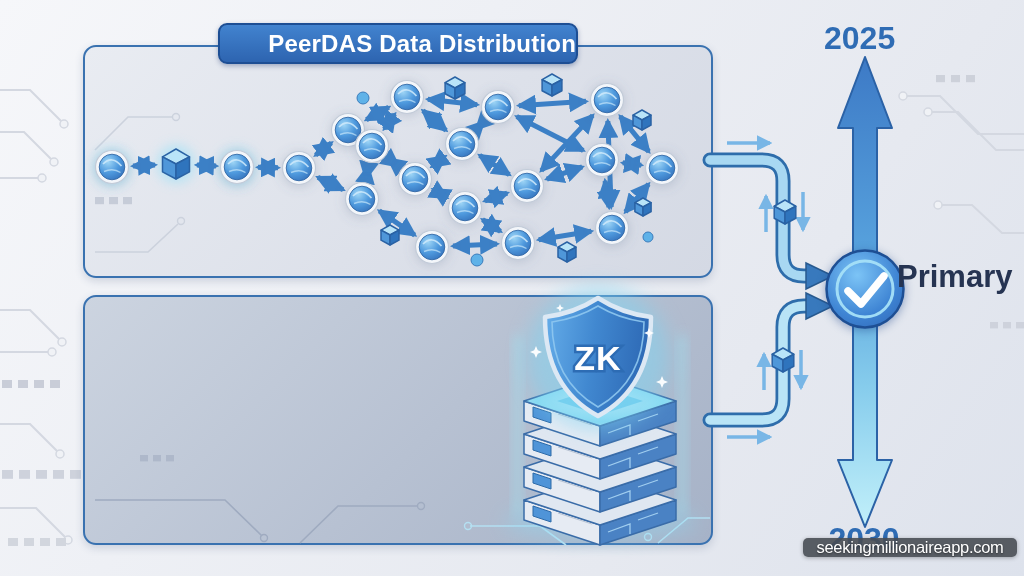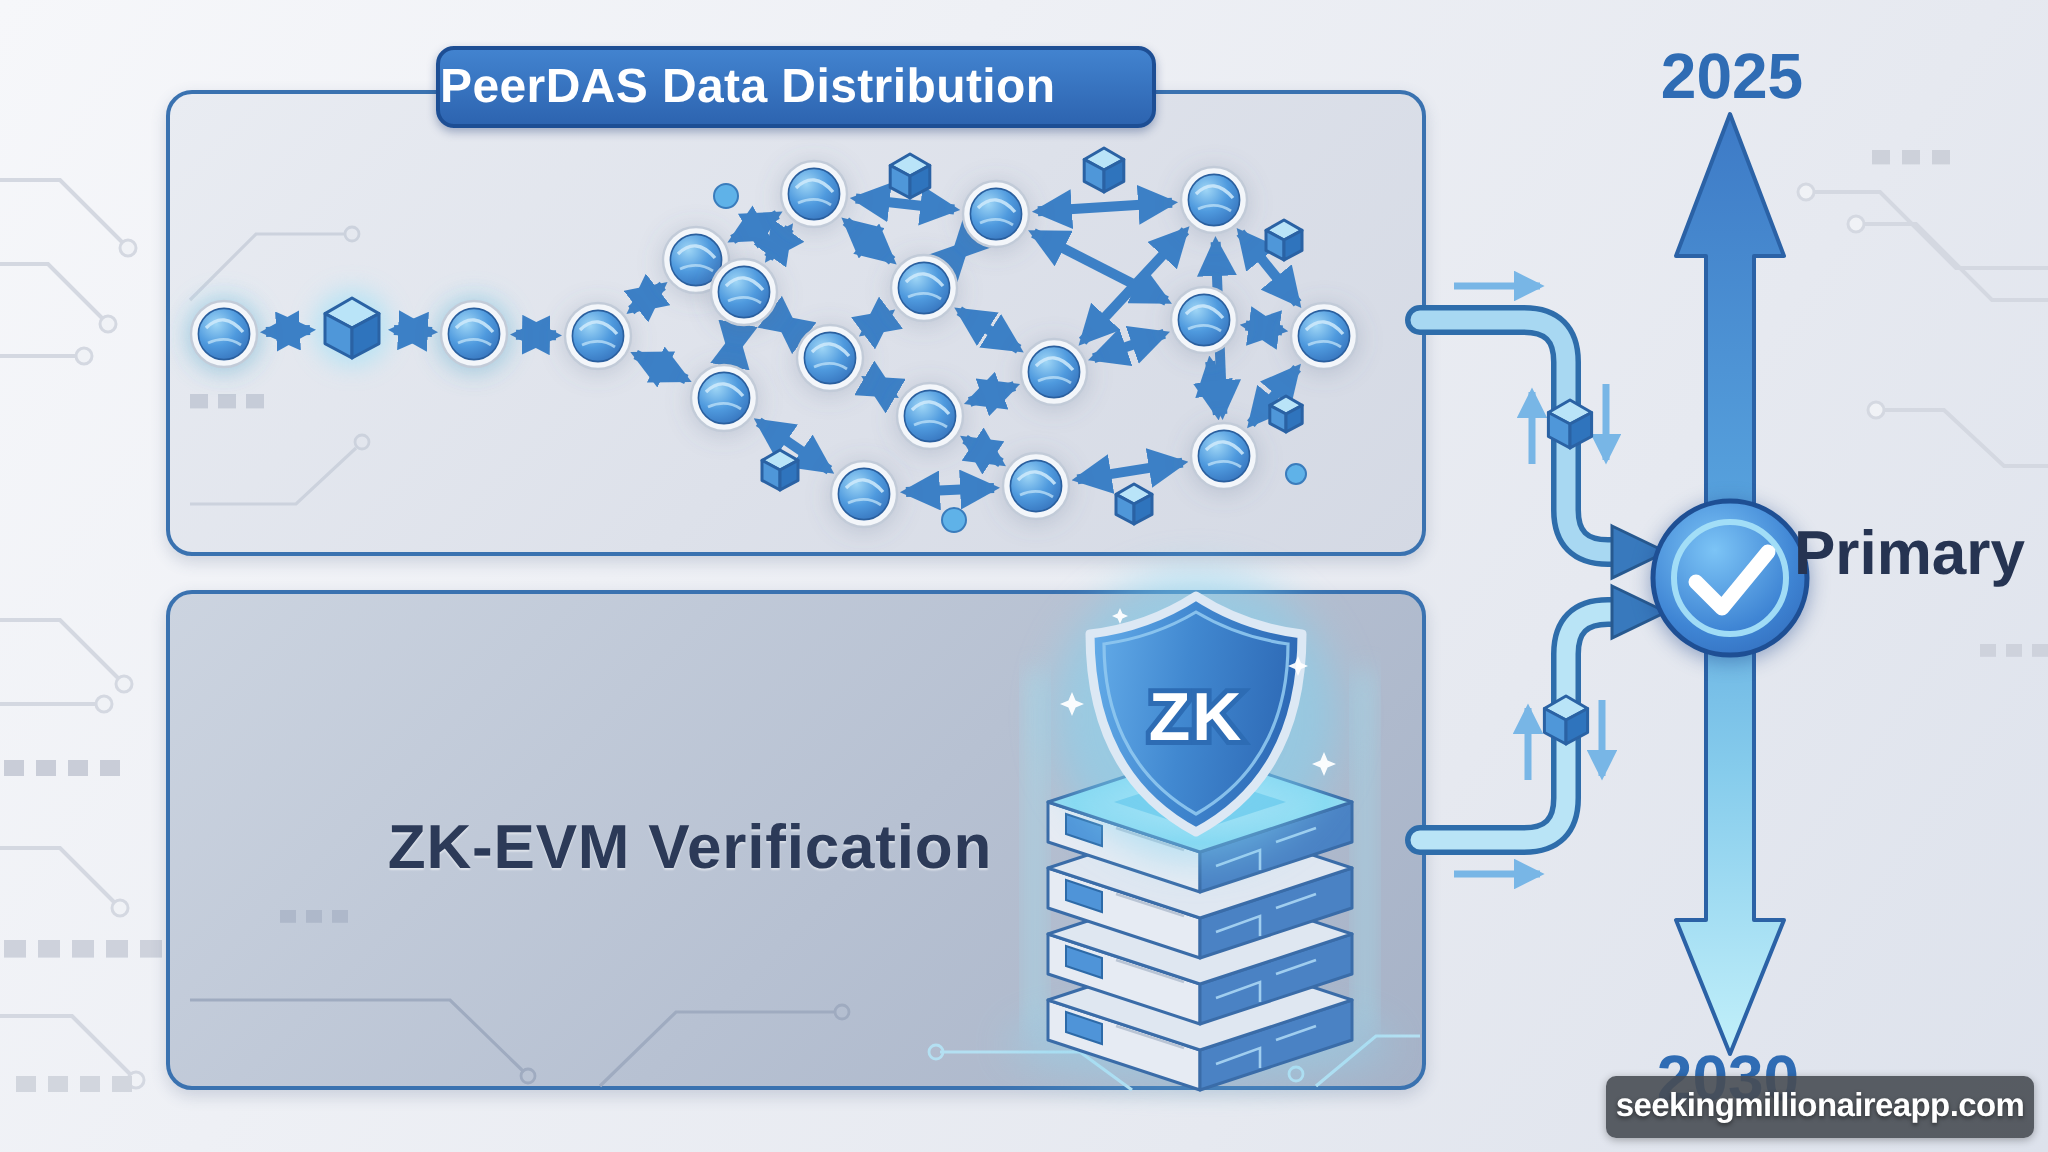--- a/index.html
+++ b/index.html
@@ -18,39 +18,39 @@
     background:linear-gradient(135deg,#e9ecf2 0%,#dde1ea 55%,#d4d9e4 100%);
   }
   .panel.bottom {
     left:83px; top:295px; width:630px; height:250px;
     background:linear-gradient(135deg,#ccd4e0 0%,#b7c1d2 55%,#a6b2c7 100%);
   }
   .badge {
     position:absolute; left:218px; top:23px; width:360px; height:41px;
     background:linear-gradient(180deg,#4283cf 0%,#2d64b0 100%);
     border:2px solid #1d4e94; border-radius:9px;
-    display:flex; align-items:center; justify-content:flex-start;
+    display:flex; align-items:center; justify-content:flex-end;
     color:#fff; font-size:24px; font-weight:700; letter-spacing:.2px;
     box-shadow:0 2px 5px rgba(20,50,110,.35); z-index:6;
   }
   .zk-title {
     position:absolute; left:130px; top:406px; width:430px; text-align:center;
     color:#2c3a58; font-size:31px; font-weight:700; letter-spacing:.4px; z-index:5;
     text-shadow:0 1px 1px rgba(255,255,255,.5);
   }
   .year { position:absolute; color:#2f6cb4; font-weight:700; z-index:5; }
-  .y2025 { left:824px; top:20px; width:84px; text-align:center; font-size:32px; }
+  .y2025 { left:824px; top:20px; width:84px; font-size:32px; }
   .y2027 { left:897px; top:228px; font-size:31px; }
   .y2030 { left:820px; top:521px; width:88px; text-align:center; font-size:32px; z-index:5; }
   .milestone { position:absolute; left:897px; top:264px; color:#263452; font-size:31px; font-weight:700; line-height:26px; z-index:5; }
   .watermark {
-    position:absolute; left:803px; top:538px; width:214px; height:31px;
+    position:absolute; left:803px; top:538px; width:214px; height:19px;
     background:rgba(72,76,83,.90); border-radius:5px;
     display:flex; align-items:center; justify-content:center;
-    color:#fff; font-size:16.5px; font-weight:700; letter-spacing:-.3px;
+    color:#fff; font-size:16.5px; font-weight:400; letter-spacing:-.3px;
     z-index:10; box-shadow:0 1px 4px rgba(0,0,0,.3);
     text-shadow:0 1px 2px rgba(0,0,0,.5);
   }
 </style>
 </head>
 <body>
 
 <div class="canvas">
 
   <svg class="layer" id="bg">
@@ -454,21 +454,20 @@
           <path d="M649 328 L650.5 331.5 L654 333 L650.5 334.5 L649 338 L647.5 334.5 L644 333 L647.5 331.5 Z" fill="#ffffff" opacity="0.95"></path>
           <path d="M662 376 L663.8 380.2 L668 382 L663.8 383.8 L662 388 L660.2 383.8 L656 382 L660.2 380.2 Z" fill="#ffffff" opacity="0.95"></path>
           <path d="M560 304 L561.2 306.8 L564 308 L561.2 309.2 L560 312 L558.8 309.2 L556 308 L558.8 306.8 Z" fill="#ffffff" opacity="0.95"></path>
         </g>
     </g>
   </svg>
 
   <div class="badge">
     <span>PeerDAS Data Distribution</span>
   </div>
-  <div class="zk-title">ZK-EVM Verification</div>
   <div class="year y2025">2025</div>
   <div class="milestone">
     <div>Primary</div>
   </div>
   <div class="year y2030">2030</div>
   <div class="watermark">
     <span>seekingmillionaireapp.com</span>
   </div>
 </div>
 

